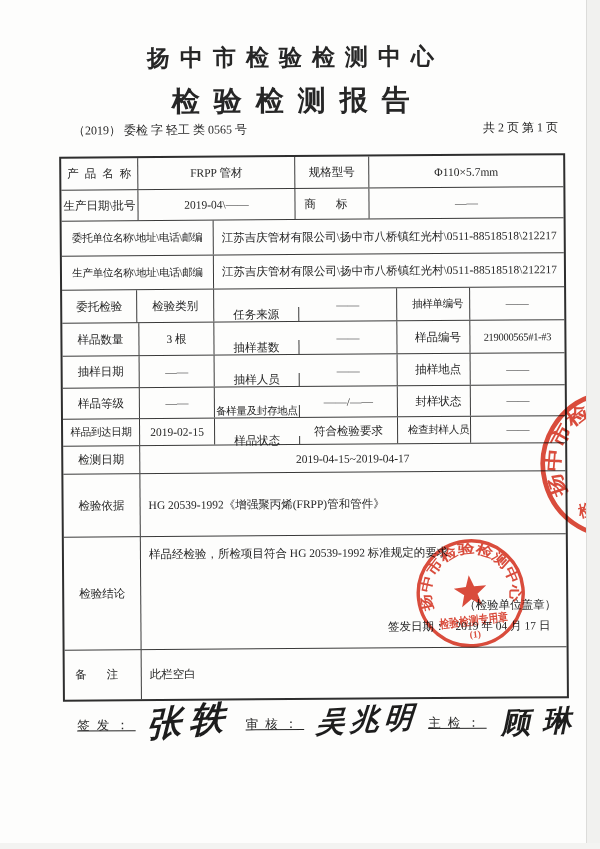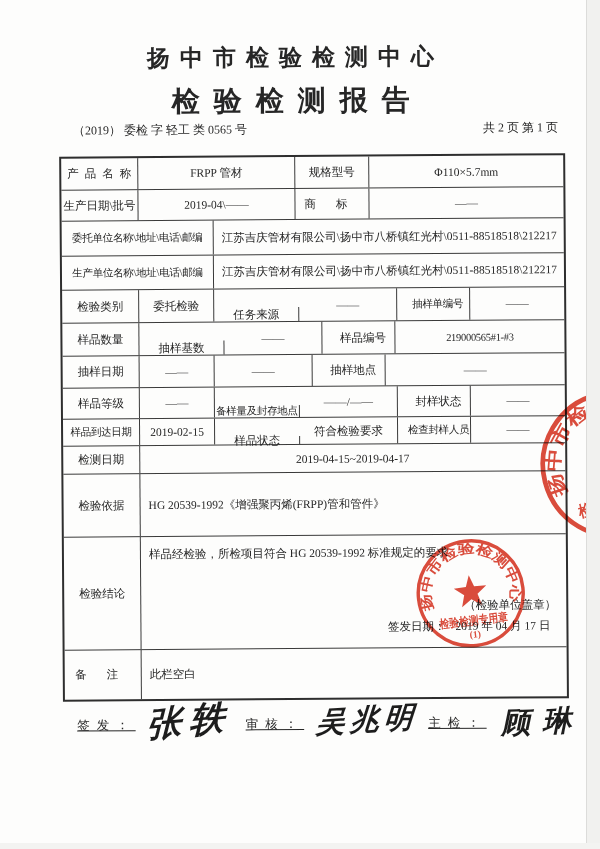--- a/index.html
+++ b/index.html
@@ -94,39 +94,41 @@
         <div class="cell c152 sm">委托单位名称\地址\电话\邮编</div>
         <div class="cell c350 left">江苏吉庆管材有限公司\扬中市八桥镇红光村\0511-88518518\212217</div>
       </div>
 
       <div class="trow h33">
         <div class="cell c152 sm">生产单位名称\地址\电话\邮编</div>
         <div class="cell c350 left">江苏吉庆管材有限公司\扬中市八桥镇红光村\0511-88518518\212217</div>
       </div>
 
       <div class="trow h32">
+        <div class="cell c75">委托检验</div>
         <div class="cell c77">检验类别</div>
-        <div class="cell c75">委托检验</div>
         <div class="cell c85">任务来源</div>
         <div class="cell c98">——</div>
         <div class="cell c64 sm">抽样单编号</div>
         <div class="cell c103">——</div>
       </div>
 
       <div class="trow h32">
         <div class="cell c77">样品数量</div>
+        <div class="cell c75">3 根</div>
         <div class="cell c85">抽样基数</div>
         <div class="cell c98">——</div>
         <div class="cell c64">样品编号</div>
         <div class="cell c103 sm">219000565#1-#3</div>
       </div>
 
       <div class="trow h31">
         <div class="cell c77">抽样日期</div>
         <div class="cell c75">——</div>
+        <div class="cell c85">抽样人员</div>
         <div class="cell c98">——</div>
         <div class="cell c64">抽样地点</div>
         <div class="cell c103">——</div>
       </div>
 
       <div class="trow h30">
         <div class="cell c77">样品等级</div>
         <div class="cell c75">——</div>
         <div class="cell c85 sm">备样量及封存地点</div>
         <div class="cell c98">——/——</div>

